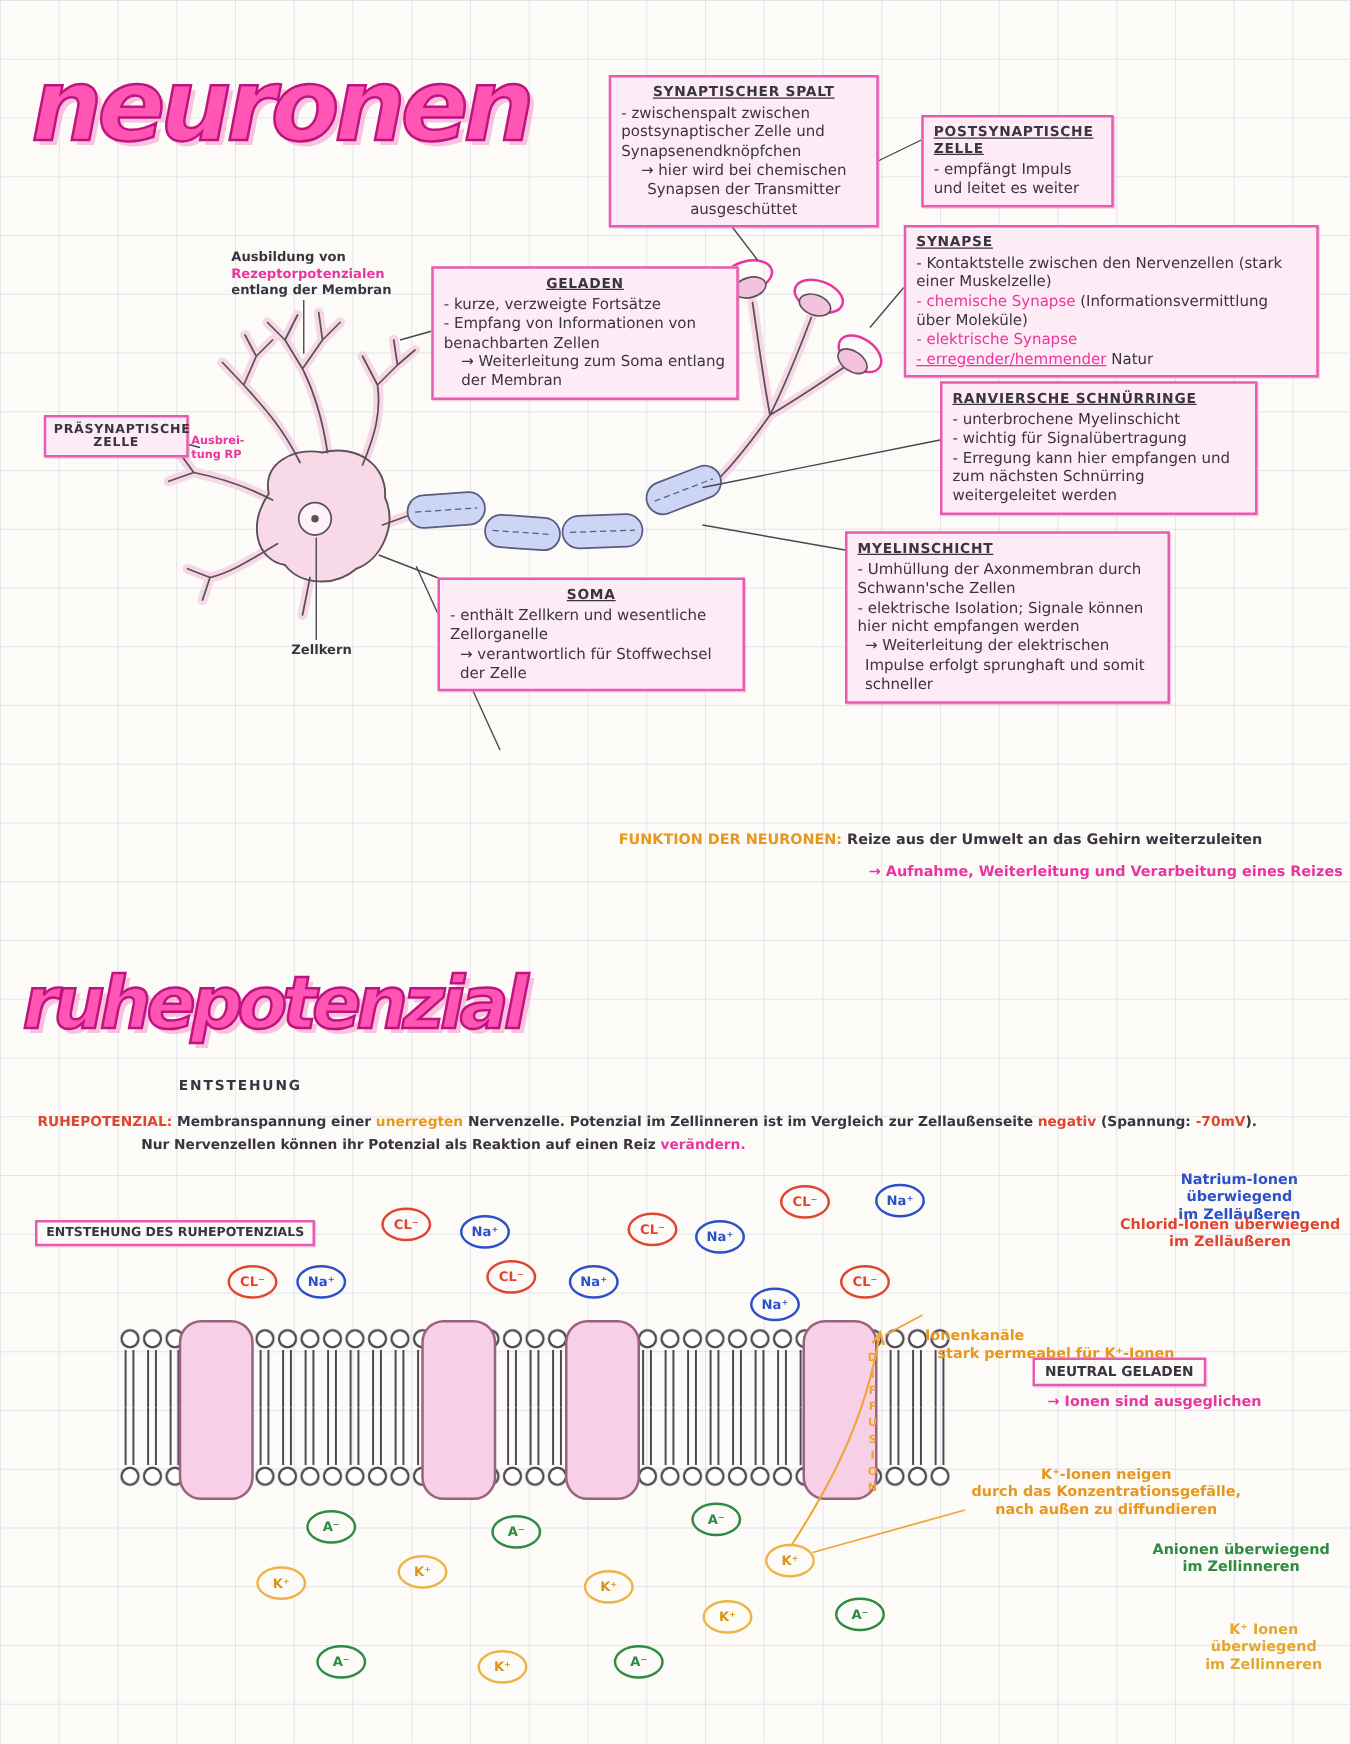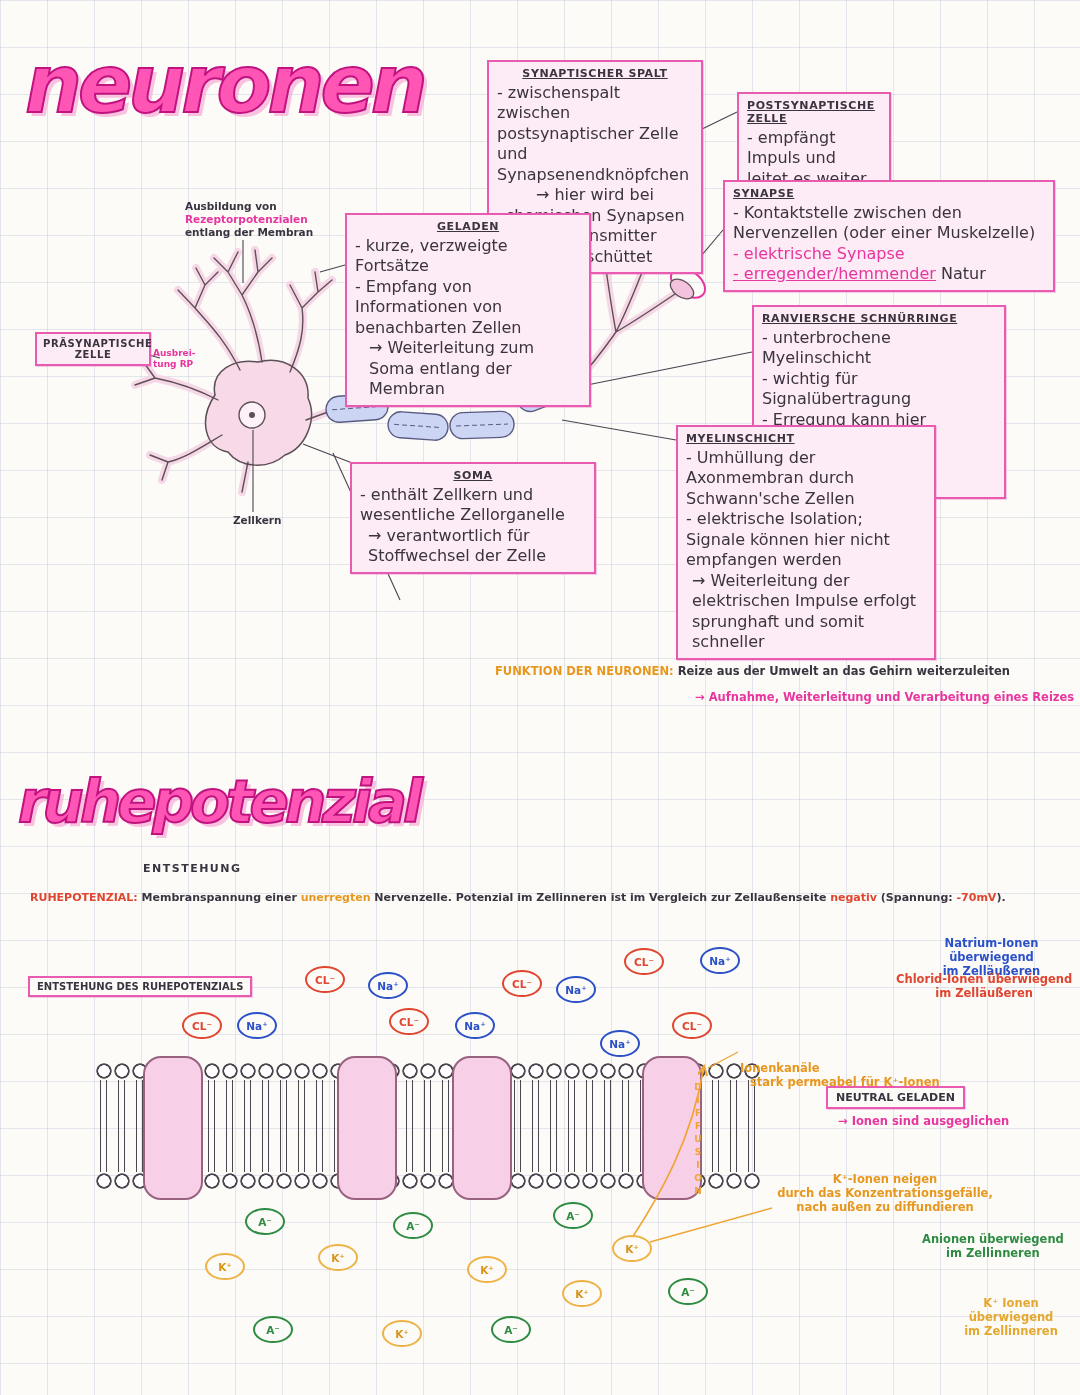--- a/index.html
+++ b/index.html
@@ -13,21 +13,21 @@
   
   .bubble{font-weight:bold;font-style:italic;letter-spacing:-4px;
     color:#ff55b5; -webkit-text-stroke:2px #c01380;
     text-shadow:4px 4px 0 rgba(246,140,200,.5);}
   
   .pbox{position:absolute;border:2px solid #e85bb0;background:#fdebf5;
     padding:5px 8px;color:#3a3440;box-shadow:1px 1px 0 rgba(232,91,176,.3);}
   .pbox-title{font-size:11px;font-weight:bold;letter-spacing:.6px;
     text-decoration:underline;text-align:center;margin-bottom:3px;color:#3a3440;}
   .pbox-title.left{text-align:left;}
-  .pbox-line{font-size:16px;line-height:1.28;}
+  .pbox-line{font-size:12px;line-height:1.28;}
   .pk{color:#e8359f;}
   .rd{color:#e0452f;}
   .og{color:#e8971e;}
   .ylw{color:#e5a72e;}
   .grn{color:#2e8b42;}
   .blu{color:#2b50c8;}
   .note{font-size:11.5px;font-weight:bold;line-height:1.22;}
   .ion{position:absolute;width:36px;height:23px;border-radius:50%;
     border:2px solid;display:flex;align-items:center;justify-content:center;
     font-size:10.5px;font-weight:bold;background:rgba(252,251,248,.75);}
@@ -147,21 +147,22 @@
     <div class="pbox-line" style="text-align:center;">→ hier wird bei chemischen Synapsen der Transmitter ausgeschüttet</div>
   </div>
 
   <div class="pbox" style="left:737px;top:92px;width:134px;">
     <div class="pbox-title left">POSTSYNAPTISCHE ZELLE</div>
     <div class="pbox-line">- empfängt Impuls und leitet es weiter</div>
   </div>
 
   <div class="pbox" style="left:723px;top:180px;width:312px;">
     <div class="pbox-title left" style="text-align:left;">SYNAPSE</div>
-    <div class="pbox-line">- Kontaktstelle zwischen den Nervenzellen (oder einer Muskelzelle)</div>
+    <div class="pbox-line">- Kontaktstelle zwischen den Nervenzellen (stark einer Muskelzelle)</div>
+    <div class="pbox-line"><span class="pk">- chemische Synapse</span><span> (Informationsvermittlung über Moleküle)</span></div>
     <div class="pbox-line pk">- elektrische Synapse</div>
     <div class="pbox-line"><span class="pk" style="text-decoration:underline;">- erregender/hemmender</span><span> Natur</span></div>
   </div>
 
   <div class="pbox" style="left:345px;top:213px;width:226px;">
     <div class="pbox-title">GELADEN</div>
     <div class="pbox-line">- kurze, verzweigte Fortsätze</div>
     <div class="pbox-line">- Empfang von Informationen von benachbarten Zellen</div>
     <div class="pbox-line" style="padding-left:14px;">→ Weiterleitung zum Soma entlang der Membran</div>
   </div>
@@ -204,20 +205,23 @@
 
   <div class="abs" style="left:495px;top:664px;width:560px;font-size:11.5px;font-weight:bold;color:#3a3440;">
     <span class="og">FUNKTION DER NEURONEN:</span>
     <span>Reize aus der Umwelt an das Gehirn weiterzuleiten</span>
   </div>
   <div class="abs pk" style="left:695px;top:690px;font-size:11.5px;font-weight:bold;">→ Aufnahme, Weiterleitung und Verarbeitung eines Reizes</div>
 
   <div class="abs" style="left:30px;top:891px;width:1020px;font-size:11px;font-weight:bold;color:#3a3440;">
     <span class="rd">RUHEPOTENZIAL:</span>
     <span>Membranspannung einer </span><span class="og">unerregten</span><span> Nervenzelle. Potenzial im Zellinneren ist im Vergleich zur Zellaußenseite </span><span class="rd">negativ</span><span> (Spannung: </span><span class="rd">-70mV</span><span>).</span>
+  </div>
+  <div class="abs" style="left:113px;top:909px;font-size:11px;font-weight:bold;color:#3a3440;">
+    <span>Nur Nervenzellen können ihr Potenzial als Reaktion auf einen Reiz </span><span class="pk">verändern.</span>
   </div>
 
   <div class="pbox" style="left:28px;top:976px;padding:3px 7px;background:#fcfbf8;">
     <div style="font-size:10px;font-weight:bold;color:#3a3440;">ENTSTEHUNG DES RUHEPOTENZIALS</div>
   </div>
 
   <div class="abs note blu" style="left:903px;top:936px;text-align:center;">
     <div>Natrium-Ionen überwiegend</div>
       <div>im Zelläußeren</div>
   </div>

